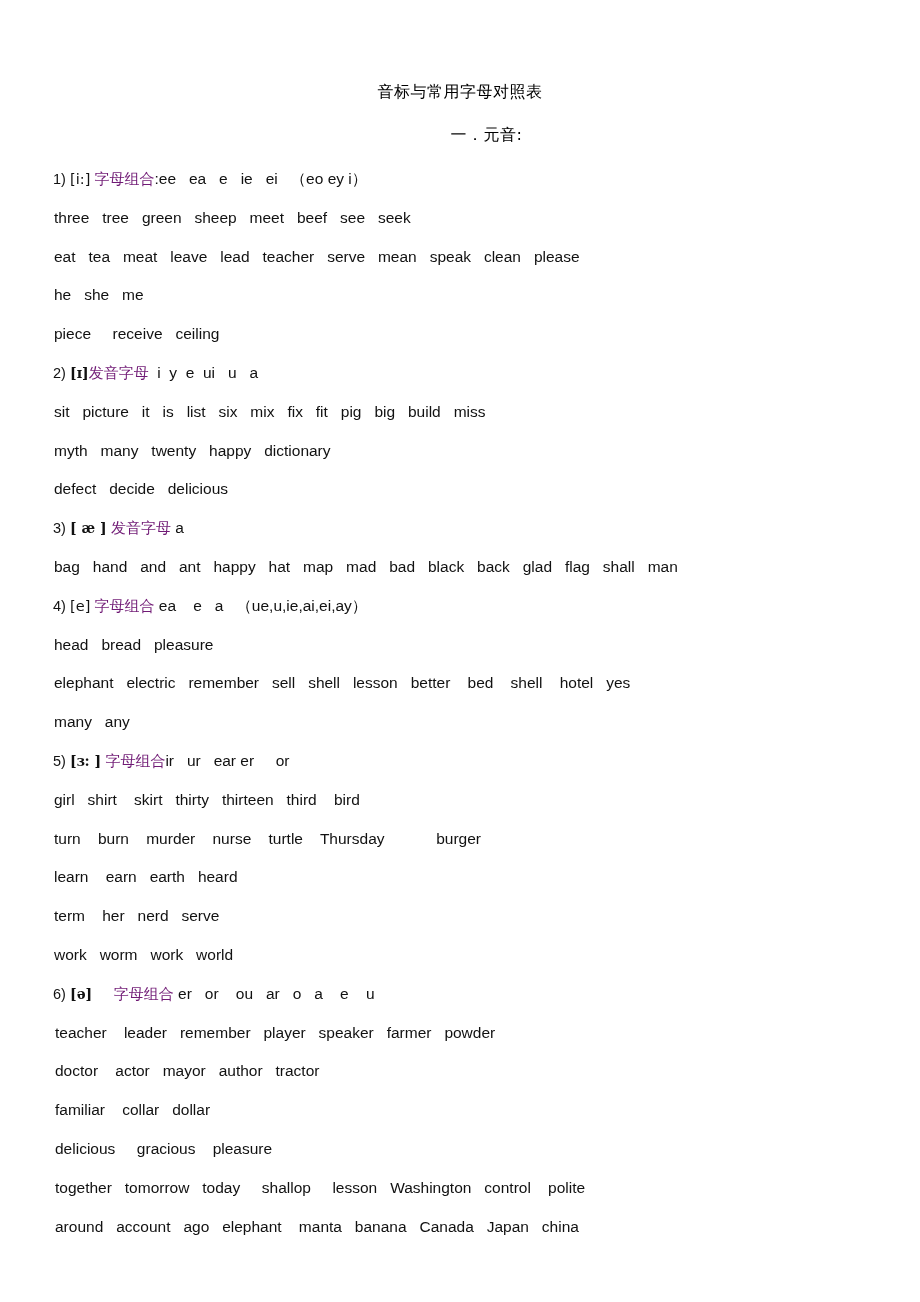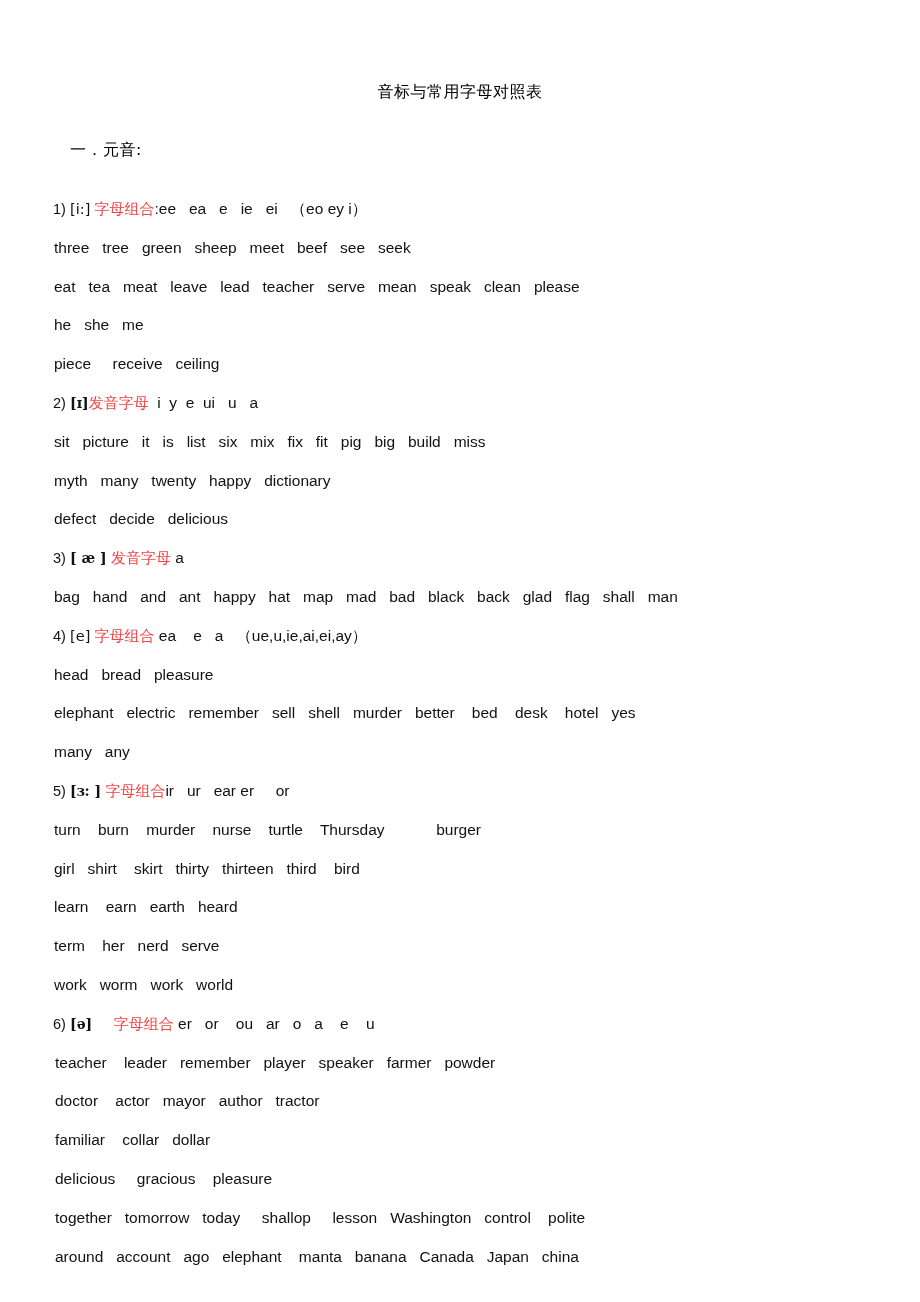--- a/index.html
+++ b/index.html
@@ -27,24 +27,25 @@
     font-size: 16px;
     font-family: "DejaVu Sans", "Liberation Sans", sans-serif;
     font-weight: 400;
     margin: 0;
     padding-top: 82px;
     letter-spacing: 0.5px;
   }
   .section-heading {
     font-size: 16px;
     font-family: "DejaVu Sans", "Liberation Sans", sans-serif;
-    margin: 17px;
+    margin: 2px;
     padding-left: 53px;
     padding-top: 20px;
     letter-spacing: 0.5px;
+    text-align: center;
   }
   .body-block {
     padding-left: 53px;
     padding-top: 12px;
   }
   .line {
     font-size: 15.5px;
     line-height: 38.8px;
     white-space: pre;
     color: #111111;
@@ -61,21 +62,21 @@
     font-size: 14.5px;
   }
   .line.rule .ipa.bold {
     font-weight: 700;
     font-family: "DejaVu Serif", serif;
     font-size: 14px;
   }
   .line.rule .cn {
     font-family: "DejaVu Serif", "DejaVu Sans", serif;
     font-size: 15px;
-    color: #ef4444;
+    color: #701a75;
   }
   .line.rule .letters {
     font-family: "Liberation Sans", sans-serif;
     font-size: 15.5px;
   }
   .line.words {
     font-family: "Liberation Sans", sans-serif;
     padding-left: 1px;
   }
   .line.words.indent {
@@ -109,28 +110,28 @@
     </div>
 
     <div>
       <div class="line rule"><span class="idx">3)</span> <span class="ipa bold">[ æ ]</span> <span class="cn">发音字母</span><span class="letters"> a</span></div>
       <div class="line words">bag   hand   and   ant   happy   hat   map   mad   bad   black   back   glad   flag   shall   man</div>
     </div>
 
     <div>
       <div class="line rule"><span class="idx">4)</span> <span class="ipa">[e]</span> <span class="cn">字母组合</span><span class="letters"> ea    e   a   （ue,u,ie,ai,ei,ay）</span></div>
       <div class="line words">head   bread   pleasure</div>
-      <div class="line words">elephant   electric   remember   sell   shell   murder   better    bed    desk    hotel   yes</div>
+      <div class="line words">elephant   electric   remember   sell   shell   lesson   better    bed    shell    hotel   yes</div>
       <div class="line words">many   any</div>
     </div>
 
     <div>
       <div class="line rule"><span class="idx">5)</span> <span class="ipa bold">[ɜ: ]</span> <span class="cn">字母组合</span><span class="letters">ir   ur   ear er     or</span></div>
+      <div class="line words">girl   shirt    skirt   thirty   thirteen   third    bird</div>
       <div class="line words">turn    burn    murder    nurse    turtle    Thursday            burger</div>
-      <div class="line words">girl   shirt    skirt   thirty   thirteen   third    bird</div>
       <div class="line words">learn    earn   earth   heard</div>
       <div class="line words">term    her   nerd   serve</div>
       <div class="line words">work   worm   work   world</div>
     </div>
 
     <div>
       <div class="line rule"><span class="idx">6)</span> <span class="ipa bold">[ə]</span><span class="letters">     </span><span class="cn">字母组合</span><span class="letters"> er   or    ou   ar   o   a    e    u</span></div>
       <div class="line words indent">teacher    leader   remember   player   speaker   farmer   powder</div>
       <div class="line words indent">doctor    actor   mayor   author   tractor</div>
       <div class="line words indent">familiar    collar   dollar</div>

